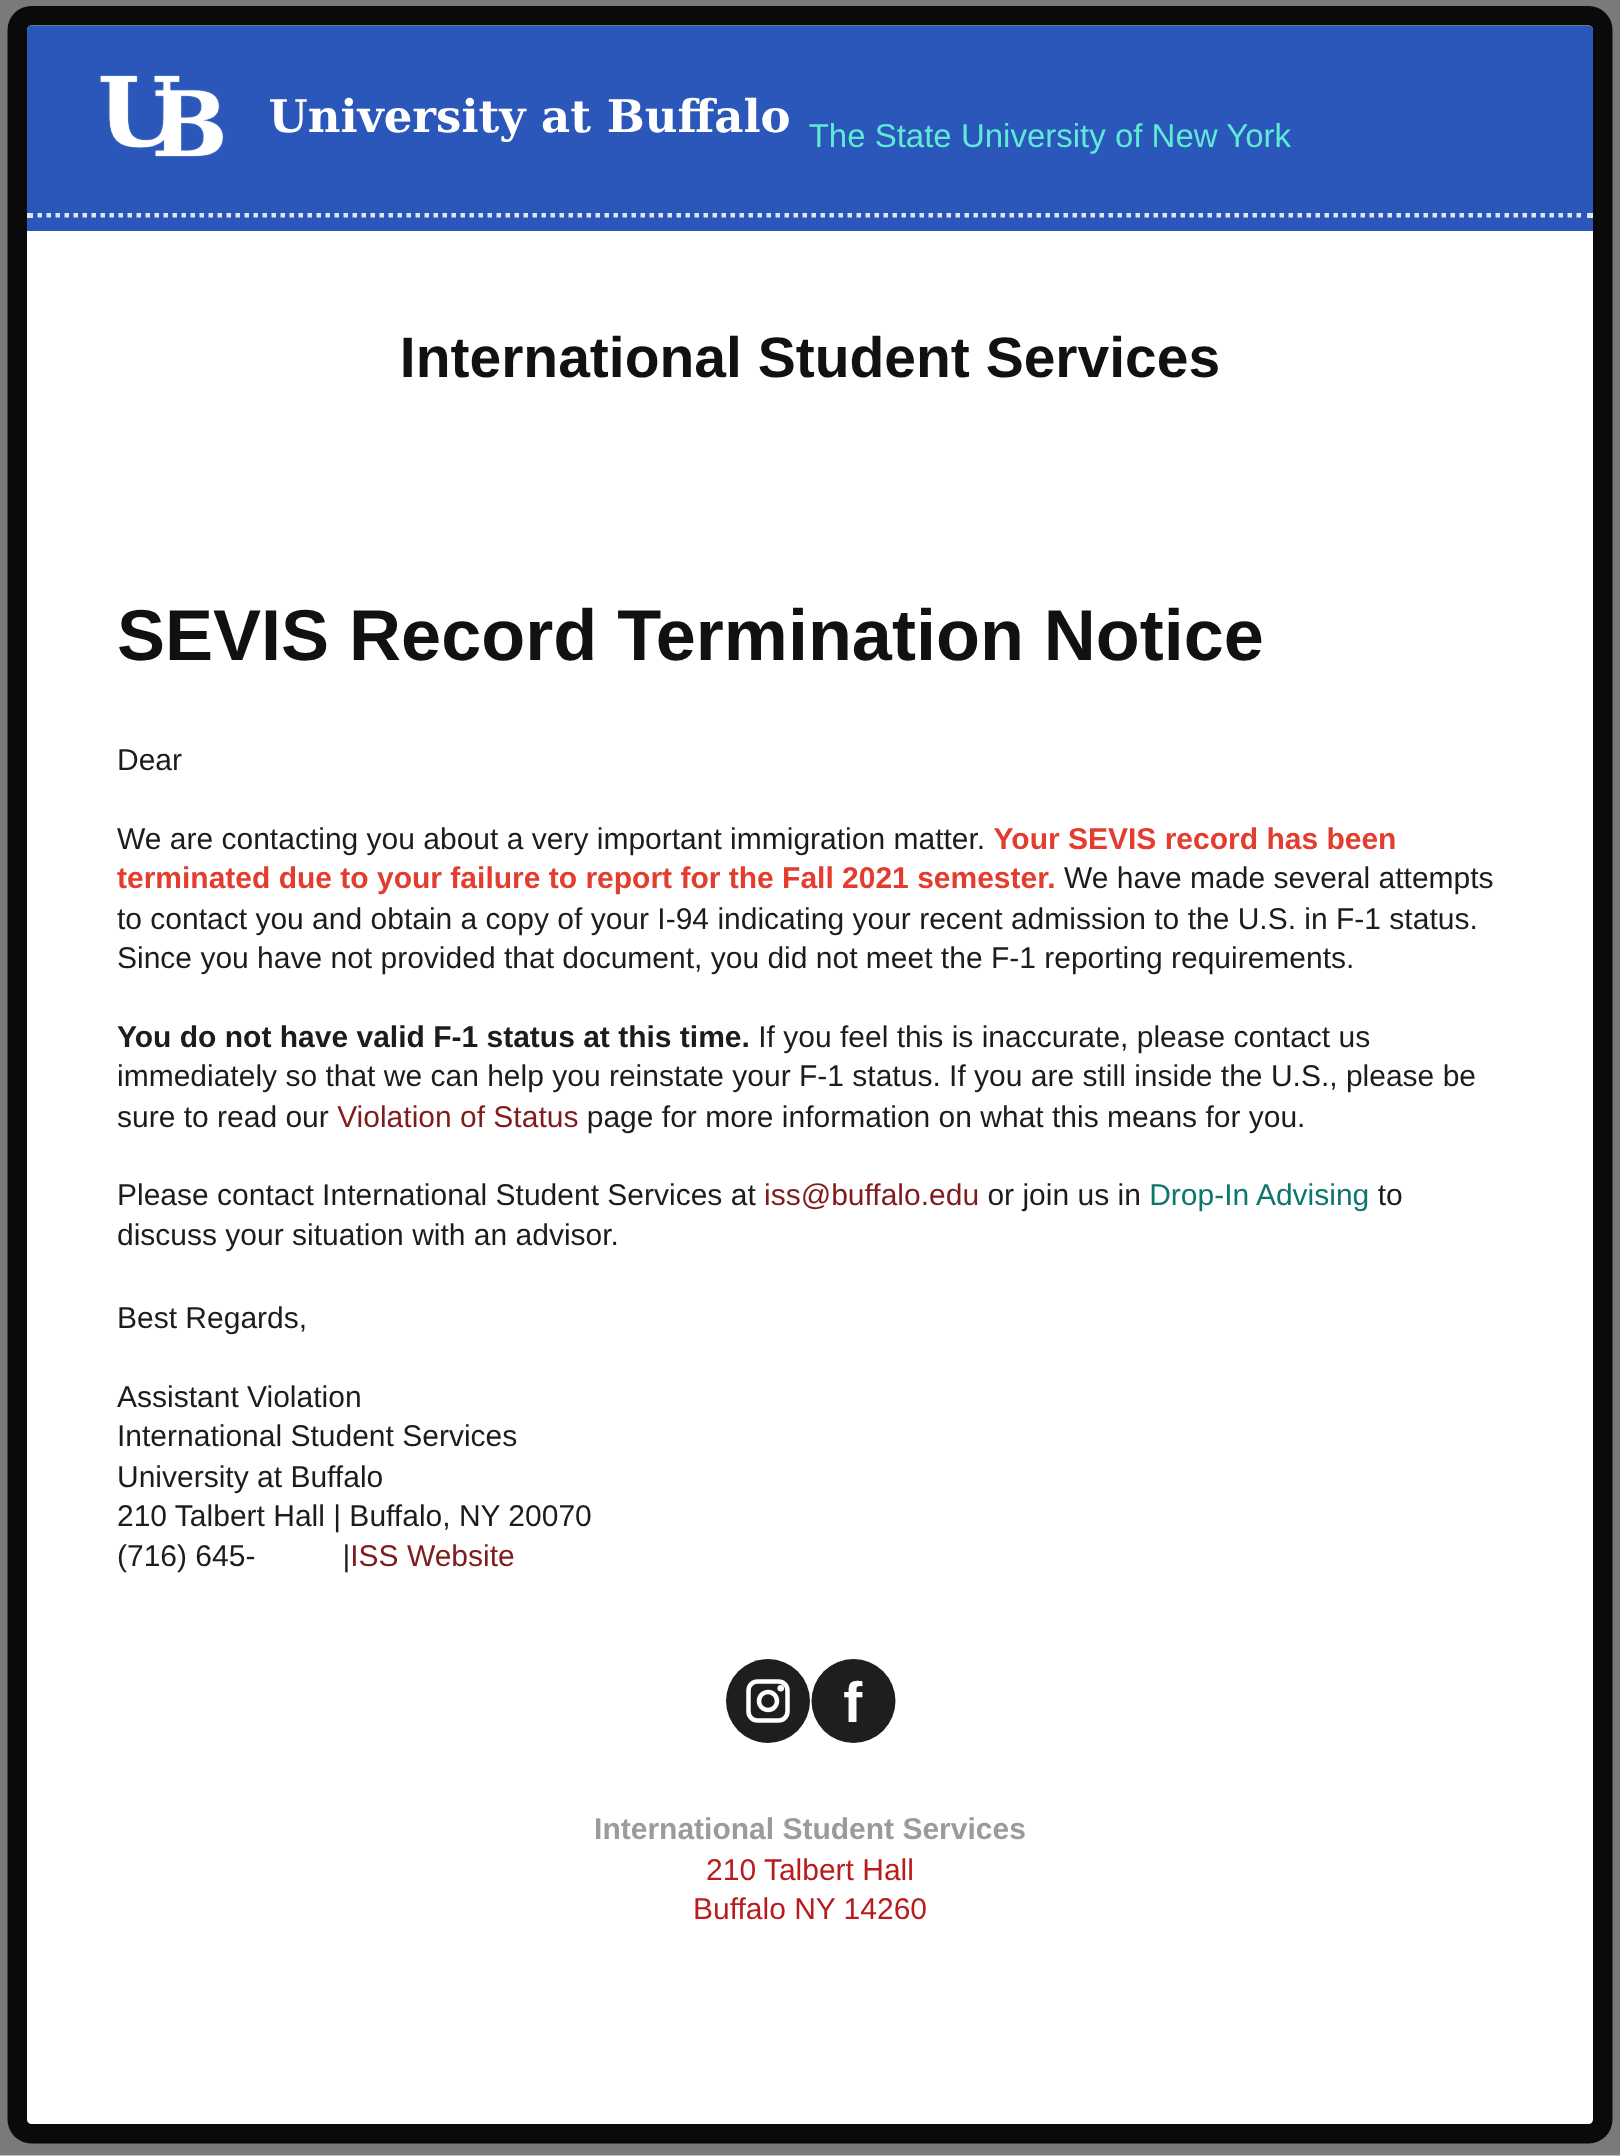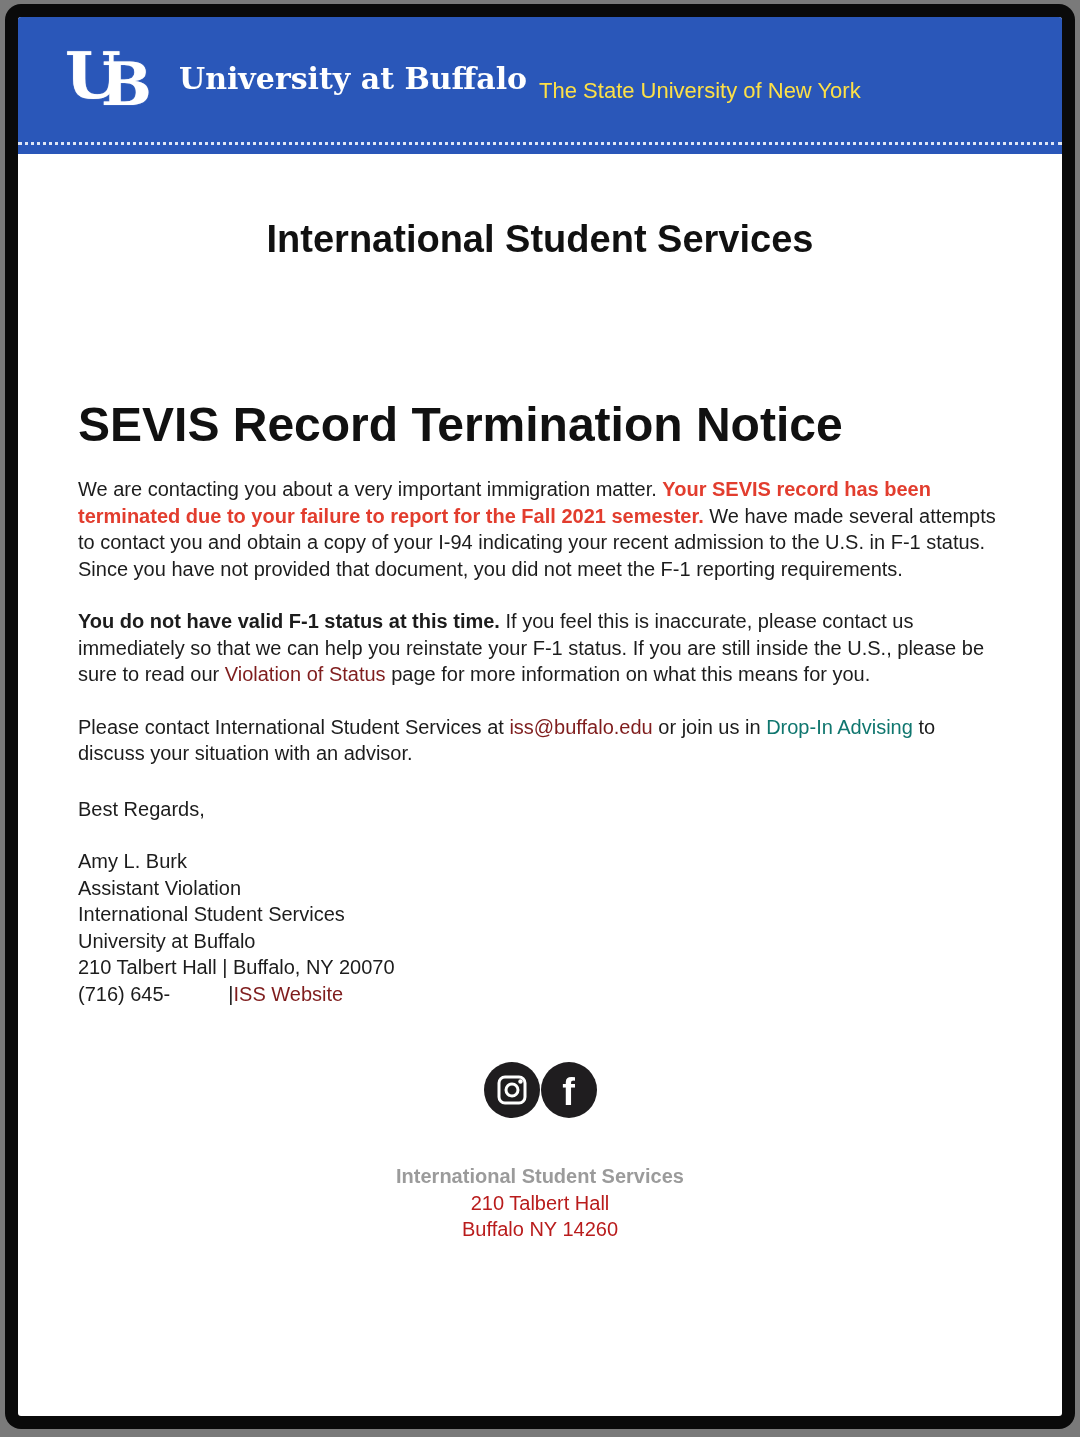--- a/index.html
+++ b/index.html
@@ -33,21 +33,21 @@
     font-family:"DejaVu Serif", serif; font-weight:bold; line-height:1;
     text-shadow:0 0 1px rgba(255,255,255,0.6);
   }
   .ub-logo .u { font-size:64px; left:0; top:-2px; }
   .ub-logo .b { font-size:60px; left:36px; top:8px; }
   .brand {
     color:#ffffff; font-family:"DejaVu Serif", serif; font-weight:bold;
     font-size:30px; margin-left:14px; white-space:nowrap;
   }
   .brand-suffix {
-    color:#fde047; font-family:"Liberation Sans", sans-serif; font-weight:normal;
+    color:#5eead4; font-family:"Liberation Sans", sans-serif; font-weight:normal;
     font-size:22px; margin-left:12px; white-space:nowrap;margin-top:24px;
   }
 
   
   .page-title {
     margin-top:66px; text-align:center;
     font-size:38px; font-weight:bold; color:#111111; line-height:1.05;
   }
   .notice-title {
     margin:140px 58px 0 60px;
@@ -98,33 +98,33 @@
       <span class="brand">University at Buffalo</span>
       <span class="brand-suffix">The State University of New York</span>
       <div class="dotted"></div>
     </div>
 
     <div class="page-title">International Student Services</div>
     <div class="notice-title">SEVIS Record Termination Notice</div>
 
     <div class="content">
 
+      <div class="salutation">Dear</div>
 
       <p class="para"><span>We are contacting you about a very important immigration matter. </span><span class="red-bold">Your SEVIS record has been terminated due to your failure to report for the Fall 2021 semester.</span><span> We have made several attempts to contact you and obtain a copy of your I-94 indicating your recent admission to the U.S. in F-1 status. Since you have not provided that document, you did not meet the F-1 reporting requirements.</span></p>
 
       <p class="para"><span class="bold">You do not have valid F-1 status at this time.</span><span> If you feel this is inaccurate, please contact us immediately so that we can help you reinstate your F-1 status. If you are still inside the U.S., please be sure to read our </span><a class="link-blue">Violation of Status</a><span> page for more information on what this means for you.</span></p>
 
       <p class="para"><span>Please contact International Student Services at </span><a class="link-blue">iss@buffalo.edu</a><span> or join us in </span><a class="link-purple">Drop-In Advising</a><span> to discuss your situation with an advisor.</span></p>
 
       <div class="closing">
         <div>Best Regards,</div>
       </div>
 
       <div class="signature">
-        <div>Amy L. Burk</div>
         <div>Assistant Violation</div>
         <div>International Student Services</div>
         <div>University at Buffalo</div>
         <div>210 Talbert Hall | Buffalo, NY 20070</div>
         <div><span>(716) 645-</span><span class="sig-spacer"></span><span>|</span><a class="link-blue">ISS Website</a></div>
       </div>
     </div>
 
     <div class="social-row">
       <div class="social-circle">

